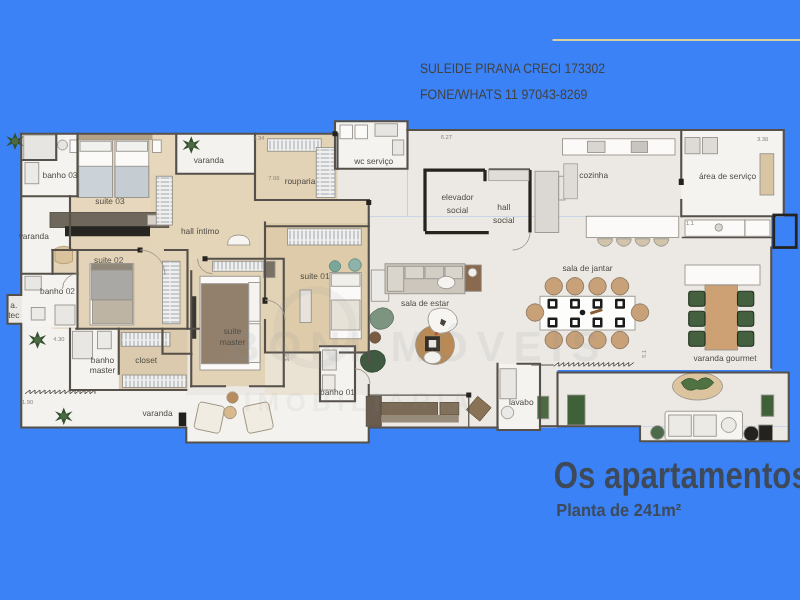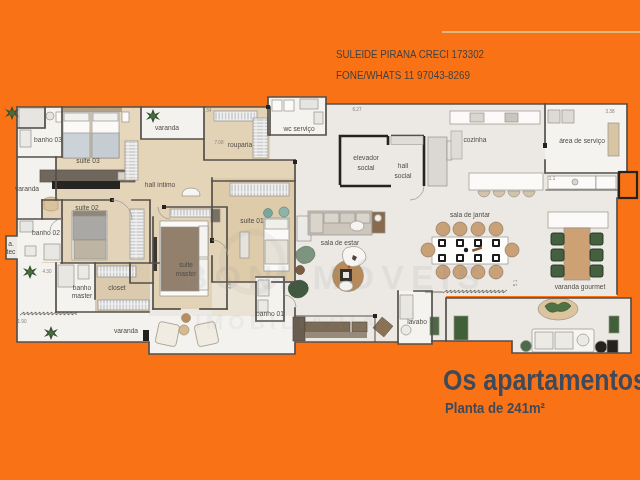--- a/index.html
+++ b/index.html
@@ -1,16 +1,16 @@
 <!DOCTYPE html>
 <html><head>
 <meta charset="utf-8">
 <style>
 html,body{margin:0;padding:0;background:#ffffff;}
-#stage{position:relative;width:640px;height:480px;background:#f97316;overflow:hidden;font-family:"Liberation Sans",sans-serif;}
+#stage{position:relative;width:640px;height:480px;background:#3b82f6;overflow:hidden;font-family:"Liberation Sans",sans-serif;}
 svg{display:block;}
 </style>
 </head>
 <body>
 <div id="stage">
 <svg width="640" height="480" viewBox="0 0 640 480">
 <defs>
 <pattern id="hv" width="3.2" height="8" patternUnits="userSpaceOnUse">
 <rect width="3.2" height="8" fill="#f2f0ec"></rect>
 <path d="M1.6 0.5 V7.5" stroke="#8e9bb0" stroke-width="0.7"></path>

